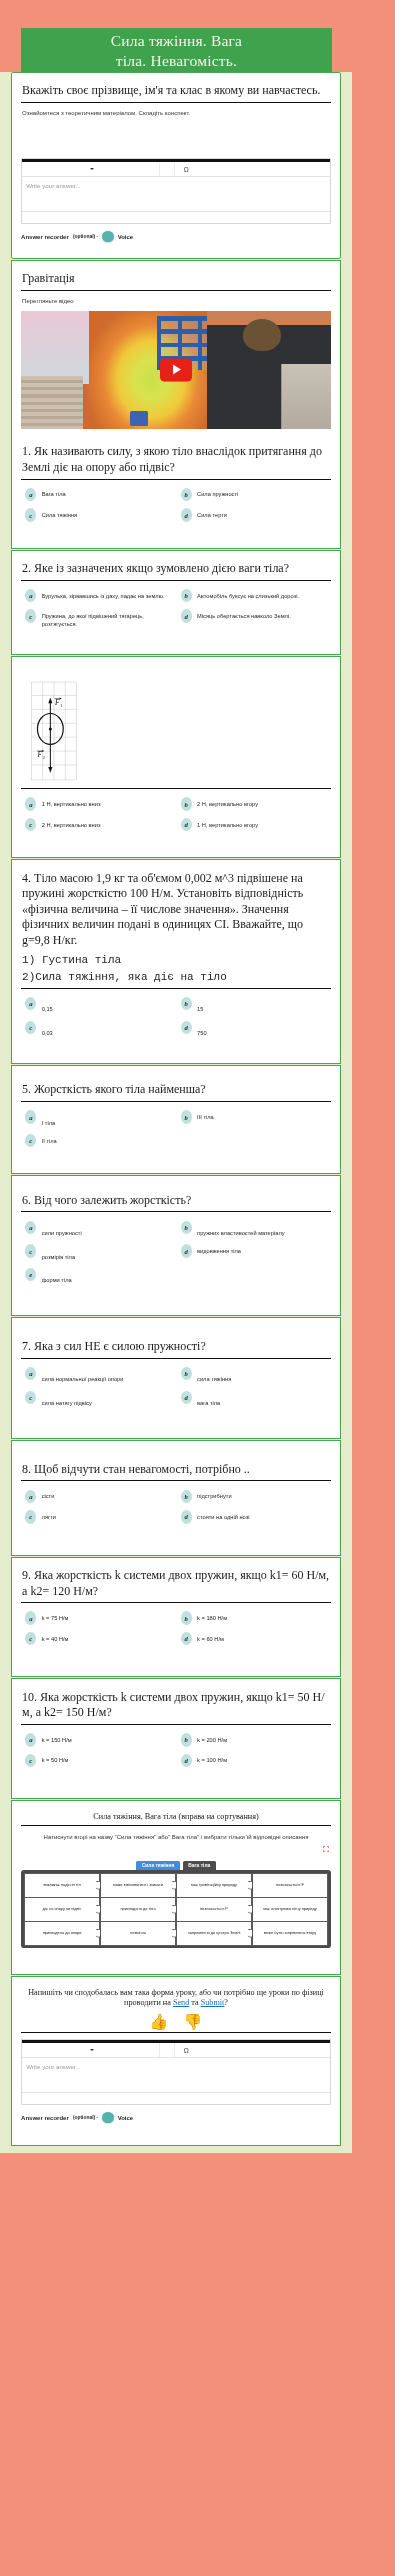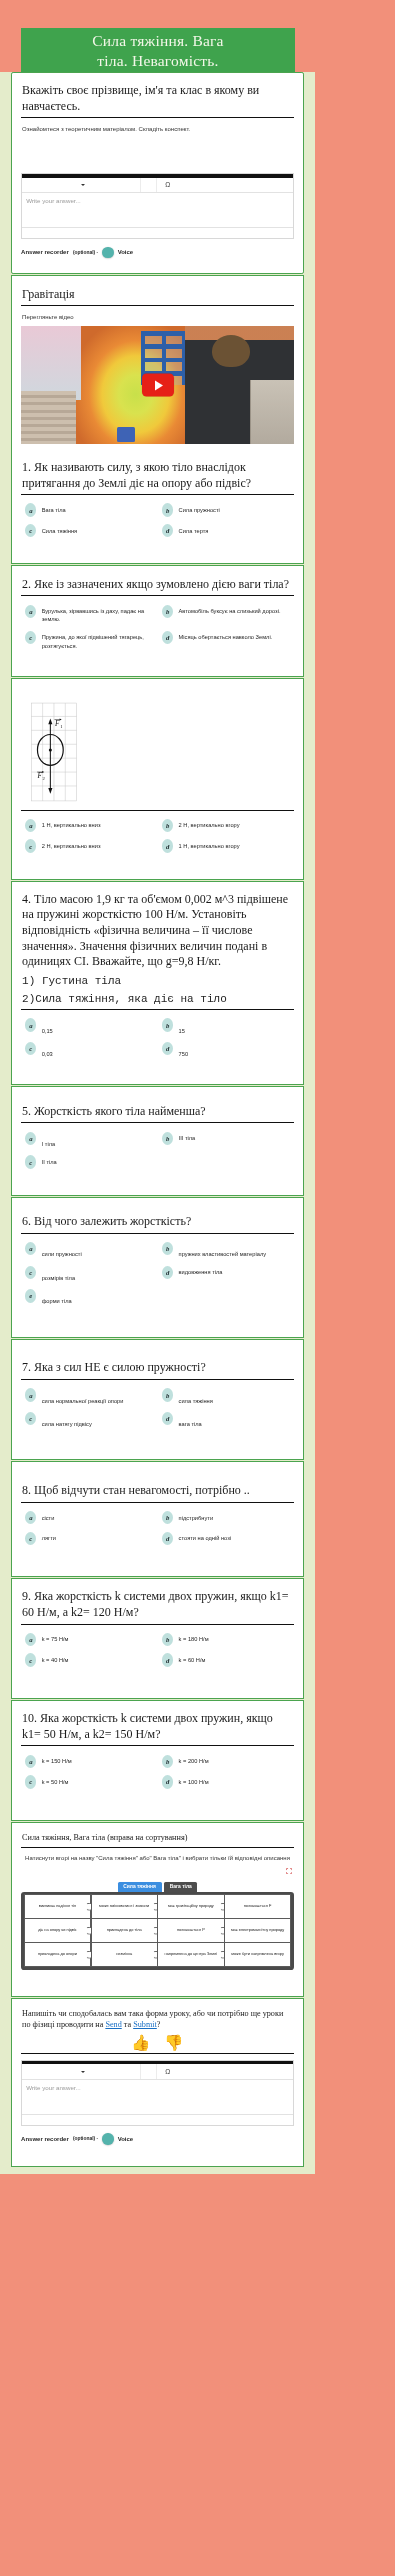--- a/index.html
+++ b/index.html
@@ -4,21 +4,21 @@
 <style>
   * { box-sizing: border-box; }
   html, body { margin:0; padding:0; }
   body {
     width: 396px;
     background: #f2907a;
     font-family: "Liberation Sans", sans-serif;
     color: #222;
   }
   .page {
-    width: 315px;
+    width: 352px;
     position: relative;
   }
   
   .title-band {
     background: #f2907a;
     padding: 28px 0 0 0;
   }
   .title-box {
     background: #3fa34d;
     margin: 0 19.6px 0 20.6px;
@@ -51,21 +51,21 @@
   
   .qhead {
     font-family: "Liberation Serif", serif;
     font-size: 12px;
     line-height: 1.3;
     color: #1b1b1b;
     font-weight: normal;
     margin: 0 0 3.1px 0;
     padding: 0 1px;
   }
-  .qhead.center { font-size: 8.2px; }
+  .qhead.center { text-align: center; font-size: 8.2px; }
   .rule { border:0; border-top: 0.5px solid #111; margin: 1px 0 6.2px 0; height:0; }
   .subtext {
     font-size: 6px;
     color: #333;
     line-height: 1.45;
     margin: 0 0 5.2px 0;
     padding: 0 1px;
   }
   .subtext.center { text-align: center; }
   .spacer-60 { height: 31px; }

